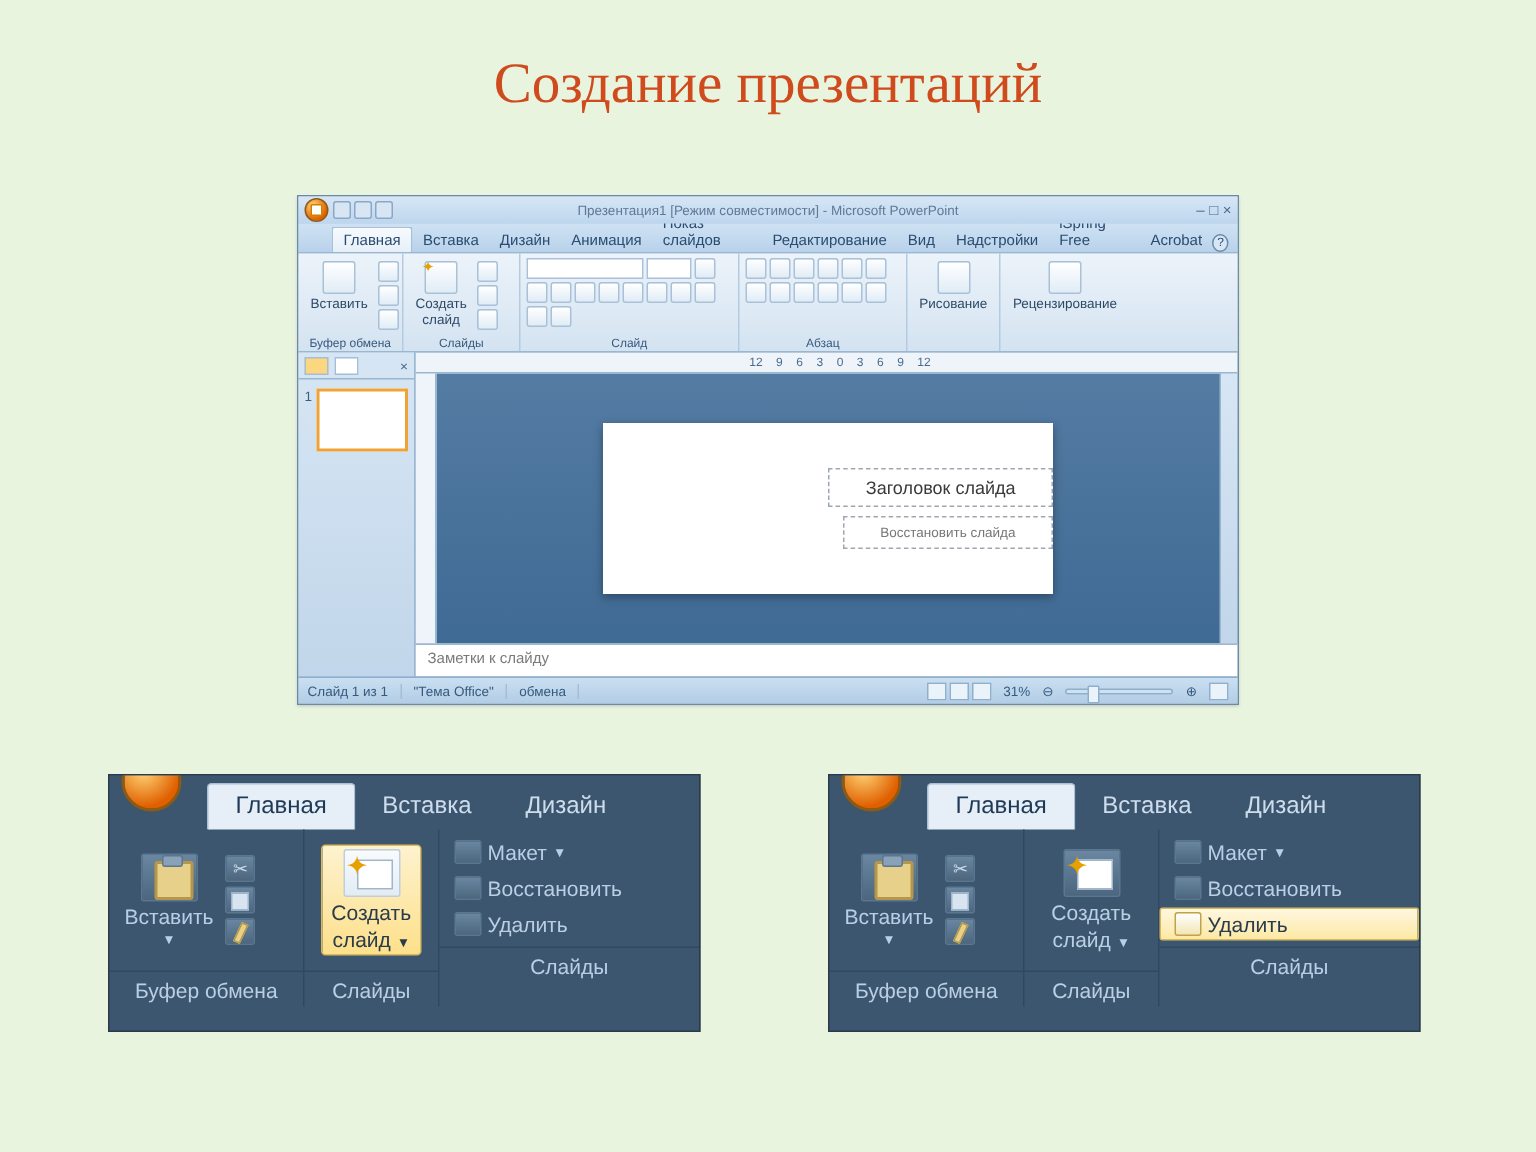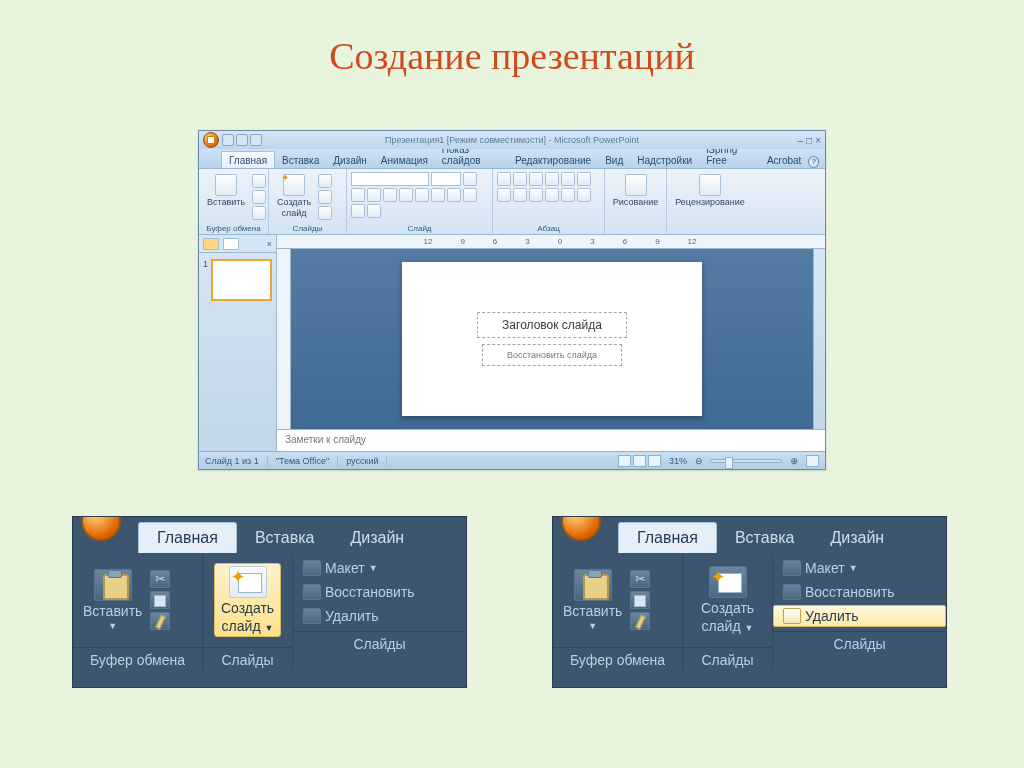--- a/index.html
+++ b/index.html
@@ -110,27 +110,27 @@
   .thumb-tabs .tt{width:16px;height:12px;border:1px solid #a5bed5;background:#fff;}
   .thumb-tabs .tt.active{background:#fcd77f;}
   .thumb-tabs .xx{margin-left:auto;font-size:9px;color:#4a6b8c;}
   .thumb{
     margin:6px 4px; height:42px;
     display:flex;
   }
   .thumb .num{font-size:9px;color:#3a5e80;padding-right:3px;}
   .thumb .img{flex:1;background:#fff;border:2px solid #f0a235;}
   .canvas-area{flex:1;display:flex;flex-direction:column;background:linear-gradient(#567da4,#3d6892);}
-  .ruler-h{height:14px;background:#eef4fa;border-bottom:1px solid #9ab7d2;display:flex;align-items:center;justify-content:center;gap:28px;font-size:8px;color:#4a6b8c;padding-left:18px;}
+  .ruler-h{height:14px;background:#eef4fa;border-bottom:1px solid #9ab7d2;display:flex;align-items:center;justify-content:center;gap:9px;font-size:8px;color:#4a6b8c;padding-left:18px;}
   .canvas-row{flex:1;display:flex;}
   .ruler-v{width:14px;background:#eef4fa;border-right:1px solid #9ab7d2;}
   .stage{flex:1;display:flex;align-items:center;justify-content:center;}
   .slide-card{
-    width:300px;height:154px;background:#fff;box-shadow:0 2px 6px rgba(0,0,0,.35);
-    display:flex;flex-direction:column;align-items:center;justify-content:center;gap:6px;
+    width:300px;height:114px;background:#fff;box-shadow:0 2px 6px rgba(0,0,0,.35);
+    display:flex;flex-direction:column;align-items:flex-end;justify-content:center;gap:6px;
   }
   .ph{border:1px dashed #9fa8b2;padding:5px 24px;}
   .ph.title{font-size:12px;color:#3a3a3a;}
   .ph.sub{font-size:9px;color:#777;}
   .sb-v{width:12px;background:linear-gradient(#d7e6f4,#c1d6ea);border-left:1px solid #9ab7d2;}
   .notes{height:22px;background:#fff;border-top:1px solid #9ab7d2;padding:4px 8px;font-size:10px;color:#7a7a7a;}
   .statusbar{
     height:18px;background:linear-gradient(#cadff1,#b2cde6);
     border-top:1px solid #8fb0cd;
     display:flex;align-items:center;padding:0 6px;font-size:9px;color:#365a7e;gap:8px;
@@ -362,21 +362,21 @@
         </div>
         <div class="sb-v"></div>
       </div>
       <div class="notes">Заметки к слайду</div>
     </div>
   </div>
 
   <div class="statusbar">
     <div class="cell">Слайд 1 из 1</div>
     <div class="cell">"Тема Office"</div>
-    <div class="cell">русский</div>
+    <div class="cell">обмена</div>
     <div class="views">
       <span></span>
       <span></span>
       <span></span>
     </div>
     <span>31%</span>
     <span>⊖</span>
     <div class="zoom-slider"></div>
     <span>⊕</span>
     <span style="width:13px;height:12px;border:1px solid #8fb0cd;background:#eaf2fa;"></span>

